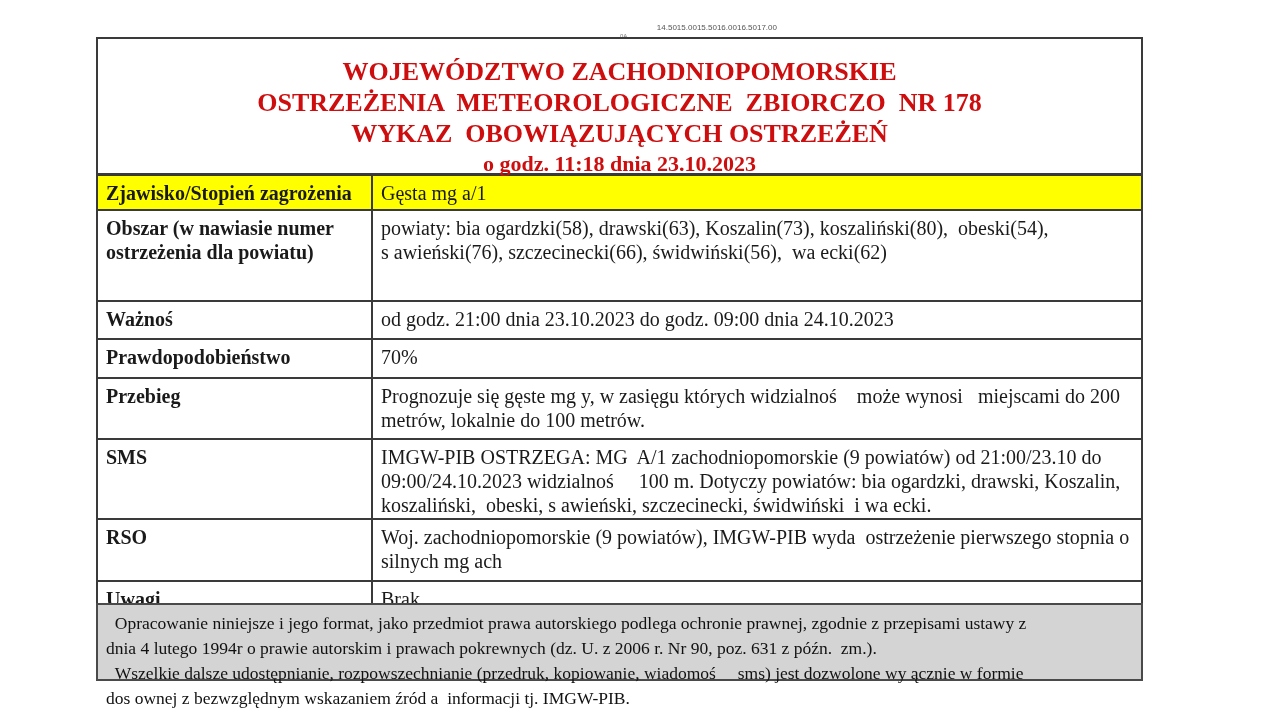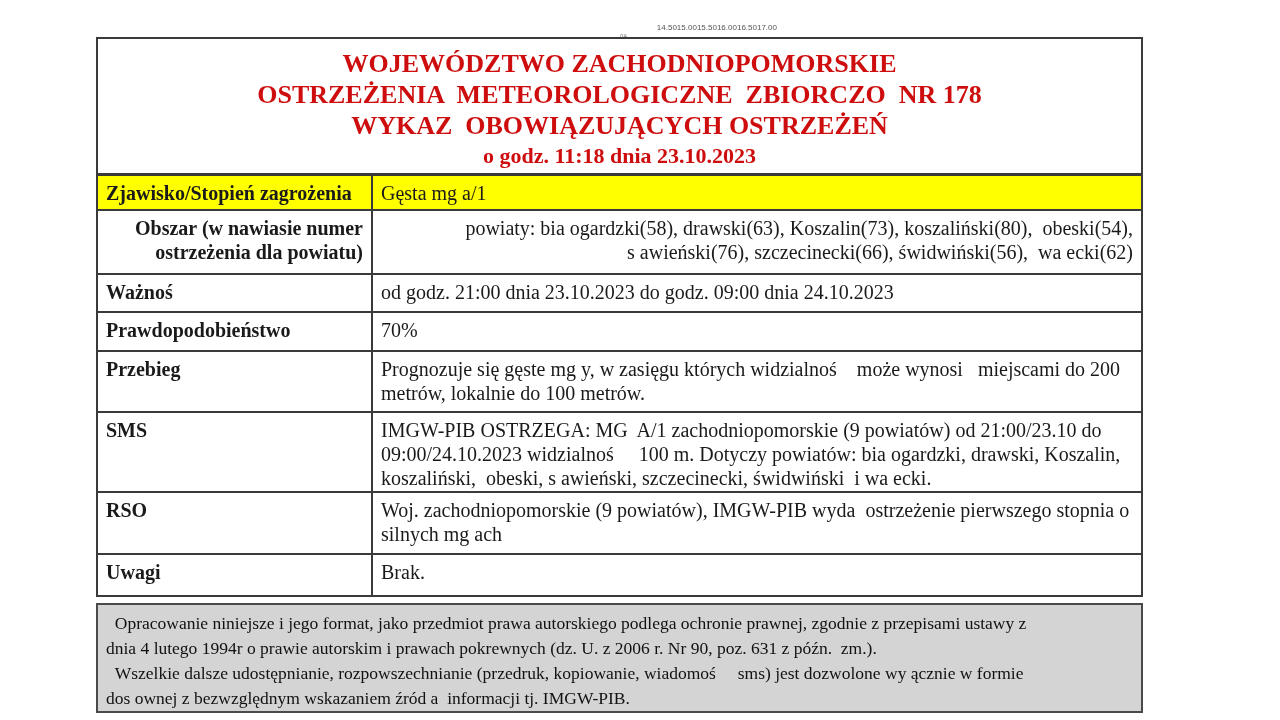--- a/index.html
+++ b/index.html
@@ -24,42 +24,42 @@
   }
 
   
   .doc{
     position:absolute;left:96px;top:37px;width:1047px;
     border:2px solid #3a3a3a;box-sizing:border-box;background:#fff;
   }
   .title-block{
     height:134px;box-sizing:border-box;
     text-align:center;color:#ce0e0e;font-weight:bold;
-    padding-top:9px;
+    padding-top:17px;
   }
   .title-line{font-size:26px;line-height:31px;white-space:pre-wrap;}
   .title-line.small{font-size:22px;line-height:29px;}
 
   .row{display:flex;border-top:2px solid #3a3a3a;box-sizing:border-box;}
   .cell{box-sizing:border-box;white-space:pre-wrap;font-size:20px;line-height:24px;padding:5px 8px 2px 8px;}
   .cell.label{width:275px;font-weight:bold;border-right:2px solid #3a3a3a;}
   .cell.value{flex:1;}
   .row.highlight{background:#ffff00;}
   .row.r0{height:36px;border-top-width:3px;}
-  .row.r1{height:64px;text-align:right;}
+  .row.r1{height:91px;}
   .row.r2{height:38px;}
   .row.r3{height:39px;}
   .row.r4{height:61px;}
   .row.r5{height:80px;}
   .row.r6{height:62px;font-family:Liberation Serif, serif;}
   .row.r7{height:42px;}
 
   
   .footer{
-    position:absolute;left:96px;top:603px;width:1047px;height:110px;
+    position:absolute;left:96px;top:603px;width:1047px;height:78px;
     box-sizing:border-box;background:#d4d4d4;border:2px solid #4a4a4a;
     padding:6px 8px 0 8px;
   }
   .footer p{
     margin:0;font-size:17.5px;line-height:25px;white-space:pre-wrap;color:#111;
   }
 </style>
 </head>
 <body>
 

